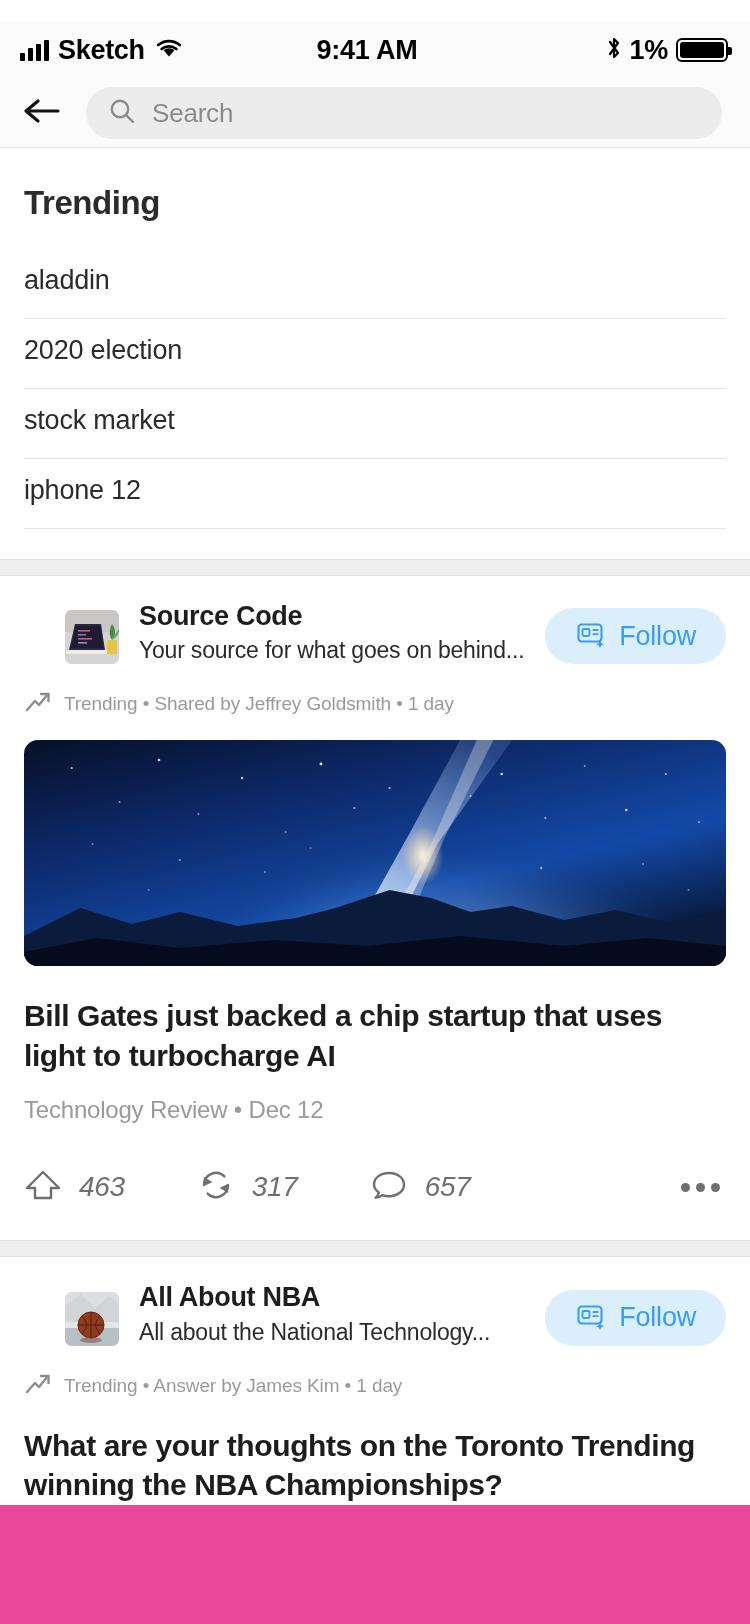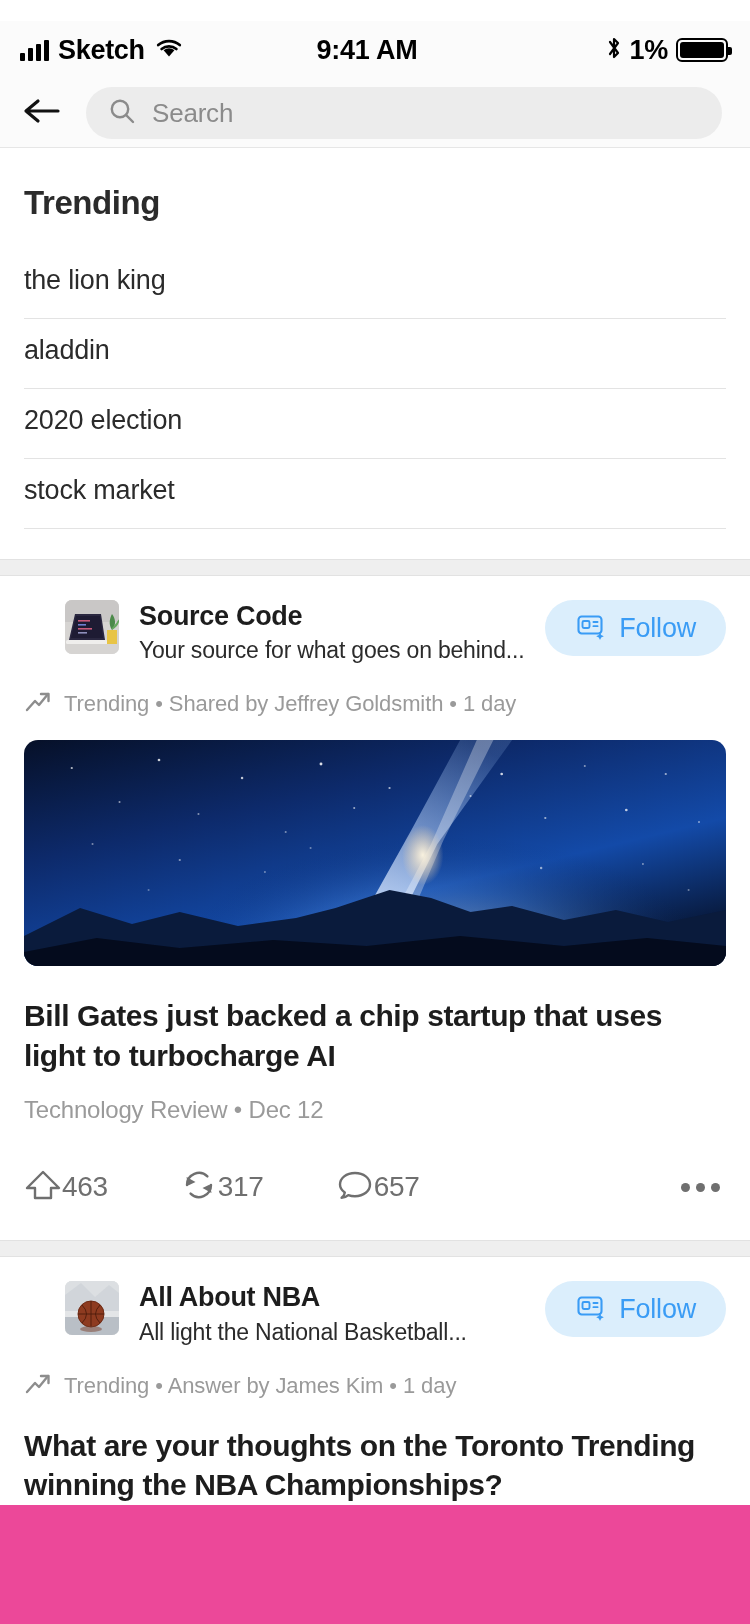--- a/index.html
+++ b/index.html
@@ -65,55 +65,55 @@
     font-size: 27px; color: #2b2b2b; letter-spacing: -0.2px;
     padding: 16px 0 22px 0;
     border-bottom: 1px solid #e3e3e3;
   }
   .trend-item:first-of-type { padding-top: 6px; }
 
   .gap-sep { height: 17px; background: #efefef; border-top: 1px solid #e2e2e2; border-bottom: 1px solid #e2e2e2; }
 
   
   .card { background: #fff; padding: 24px 24px 0 24px; }
-  .card-head { display: flex; align-items: flex-start; gap: 20px; padding-left: 41px; }
+  .card-head { display: flex; align-items: flex-end; gap: 20px; padding-left: 41px; }
   .avatar {
     width: 54px; height: 54px; border-radius: 7px; flex: 0 0 auto;
     overflow: hidden; position: relative; background: #d8d8d8;
   }
   .avatar svg { display: block; width: 100%; height: 100%; }
   .pub-meta { flex: 1; min-width: 0; }
   .pub-name { font-size: 27px; font-weight: 700; color: #1d1d1d; letter-spacing: -0.3px; line-height: 1.2; }
   .pub-desc {
     font-size: 23px; color: #2b2b2b; letter-spacing: -0.2px;
     margin-top: 5px; white-space: nowrap; overflow: hidden; text-overflow: ellipsis;
   }
   .follow-btn {
     flex: 0 0 auto; height: 56px; background: #dbeefc; border-radius: 28px;
     display: flex; align-items: center; gap: 12px; padding: 0 30px;
   }
   .follow-label { font-size: 27px; color: #3a9cf5; letter-spacing: -0.2px; }
 
   .context-row { display: flex; align-items: center; gap: 12px; margin-top: 26px; }
-  .context-text { font-size: 22px; color: #9a9a9a; letter-spacing: -0.1px; }
+  .context-text { font-size: 19px; color: #9a9a9a; letter-spacing: -0.1px; }
 
   .hero {
     margin-top: 22px; height: 226px; border-radius: 14px;
     overflow: hidden; position: relative;
   }
   .hero svg { display: block; width: 100%; height: 100%; }
 
   .post-title {
     margin-top: 30px; font-size: 30px; font-weight: 700; color: #1d1d1d;
     line-height: 1.33; letter-spacing: -0.4px;
   }
   .post-source { margin-top: 20px; font-size: 24px; color: #9a9a9a; letter-spacing: -0.2px; }
 
   .actions { display: flex; align-items: center; margin-top: 42px; padding-bottom: 32px; }
-  .action { display: flex; align-items: center; margin-right: 72px; }
+  .action { display: flex; align-items: center; gap: 17px; margin-right: 72px; font-style: italic; }
   .action-count { font-size: 28px; color: #6f6f6f; letter-spacing: -0.3px; }
   .more-btn { margin-left: auto; display: flex; align-items: center; gap: 6px; padding: 10px 6px; }
   .more-btn i { width: 9px; height: 9px; border-radius: 50%; background: #6f6f6f; display: block; }
 
   .q-title {
     margin-top: 26px; font-size: 30px; font-weight: 700; color: #1d1d1d;
     line-height: 1.33; letter-spacing: -0.4px;
   }
 </style>
 </head>
@@ -170,24 +170,24 @@
         </svg>
       </span>
       <span class="search-placeholder">Search</span>
     </div>
   </div>
   <div class="header-sep"></div>
 
   <div class="section">
     <div class="trending-wrap">
       <div class="trending-title">Trending</div>
-      <div class="trend-item">the lion king</div>
       <div class="trend-item">aladdin</div>
       <div class="trend-item">2020 election</div>
       <div class="trend-item">stock market</div>
+      <div class="trend-item">iphone 12</div>
     </div>
     <div style="height:30px"></div>
   </div>
 
   <div class="gap-sep"></div>
 
   <div class="card">
     <div class="card-head">
       <div class="avatar">
         <svg viewBox="0 0 54 54" preserveAspectRatio="none">
@@ -343,21 +343,21 @@
           <path d="M0 14 L16 2 L30 16 L44 4 L54 12 V30 H0 Z" fill="#cfd4d8" opacity="0.85"></path>
           <rect y="36" width="54" height="18" fill="#b9bfc6"></rect>
           <circle cx="26" cy="33" r="13" fill="#8e3b20"></circle>
           <circle cx="26" cy="33" r="13" fill="none" stroke="#6d2a14" stroke-width="1"></circle>
           <path d="M13 33 H39 M26 20 V46 M17 24 Q26 33 17 42 M35 24 Q26 33 35 42" stroke="#4e1d0c" stroke-width="0.9" fill="none"></path>
           <ellipse cx="26" cy="48" rx="11" ry="3" fill="#7a3f2c" opacity="0.5"></ellipse>
         </svg>
       </div>
       <div class="pub-meta">
         <div class="pub-name">All About NBA</div>
-        <div class="pub-desc">All light the National Basketball...</div>
+        <div class="pub-desc">All about the National Technology...</div>
       </div>
       <div class="follow-btn">
         <span>
           <svg width="32" height="32" viewBox="0 0 32 32">
             <rect x="3.5" y="6.5" width="23" height="17" rx="3.2" stroke="#3a9cf5" stroke-width="2.1" fill="none"></rect>
             <rect x="7.5" y="11" width="7" height="7" rx="1.4" stroke="#3a9cf5" stroke-width="1.9" fill="none"></rect>
             <rect x="17.5" y="11" width="6" height="1.9" rx="0.9" fill="#3a9cf5"></rect>
             <rect x="17.5" y="15.2" width="6" height="1.9" rx="0.9" fill="#3a9cf5"></rect>
             <path d="M25 22.5 l1.2 2.6 2.6 1.2 -2.6 1.2 -1.2 2.6 -1.2 -2.6 -2.6 -1.2 2.6 -1.2 Z" fill="#3a9cf5"></path>
           </svg>

